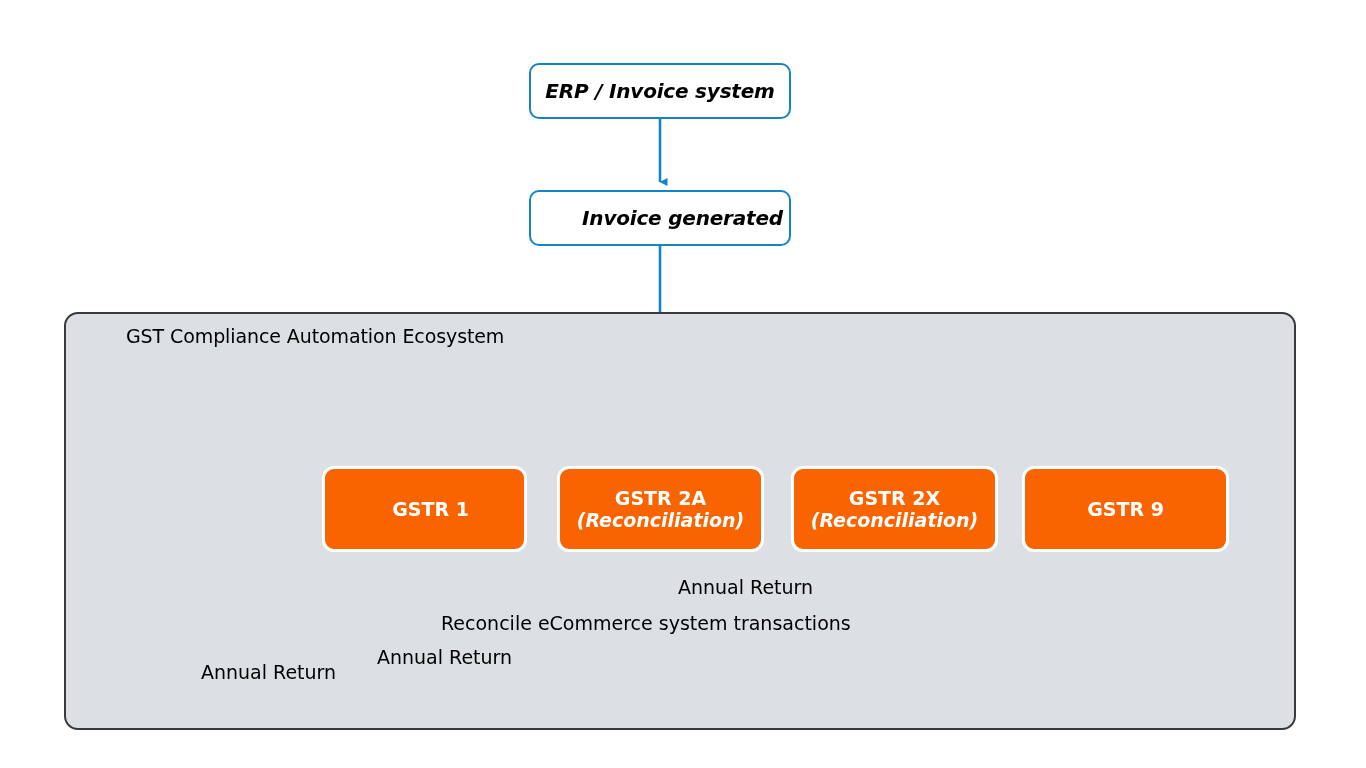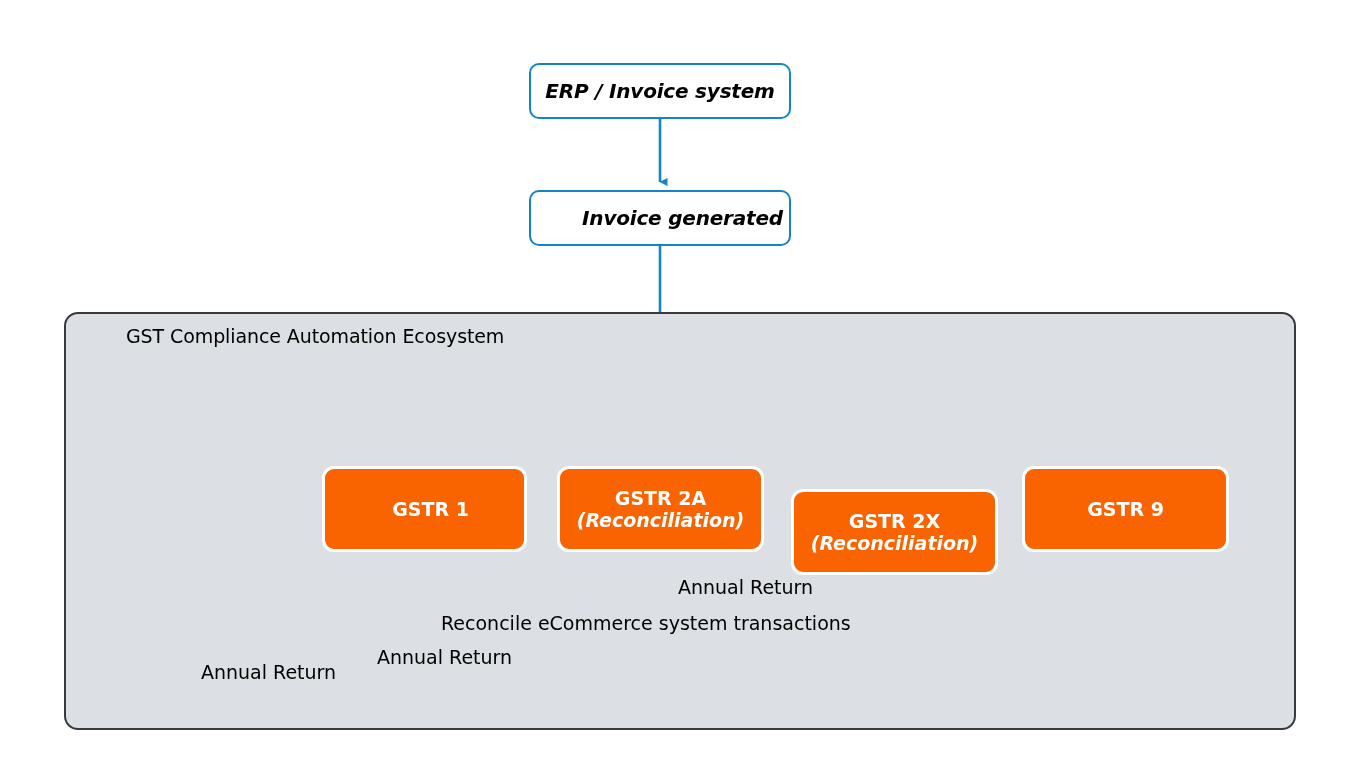--- a/index.html
+++ b/index.html
@@ -159,21 +159,21 @@
 
   <div class="node-orange" style="left:322px; top:466px; width:205px; height:86px;padding-left:12px;">
     <span>GSTR 1</span>
   </div>
 
   <div class="node-orange" style="left:557px; top:466px; width:207px; height:86px;">
     <span>GSTR 2A</span>
     <span class="l2">(Reconciliation)</span>
   </div>
 
-  <div class="node-orange" style="left:791px; top:466px; width:207px; height:86px;margin-top:23px;">
+  <div class="node-orange" style="left:791px; top:466px; width:207px; height:86px;">
     <span>GSTR 2X</span>
     <span class="l2">(Reconciliation)</span>
   </div>
 
   <div class="node-orange" style="left:1022px; top:466px; width:207px; height:86px;">
     <span>GSTR 9</span>
   </div>
 
   <div class="edge-label" style="left:674px; top:577px;">Annual Return</div>
 

